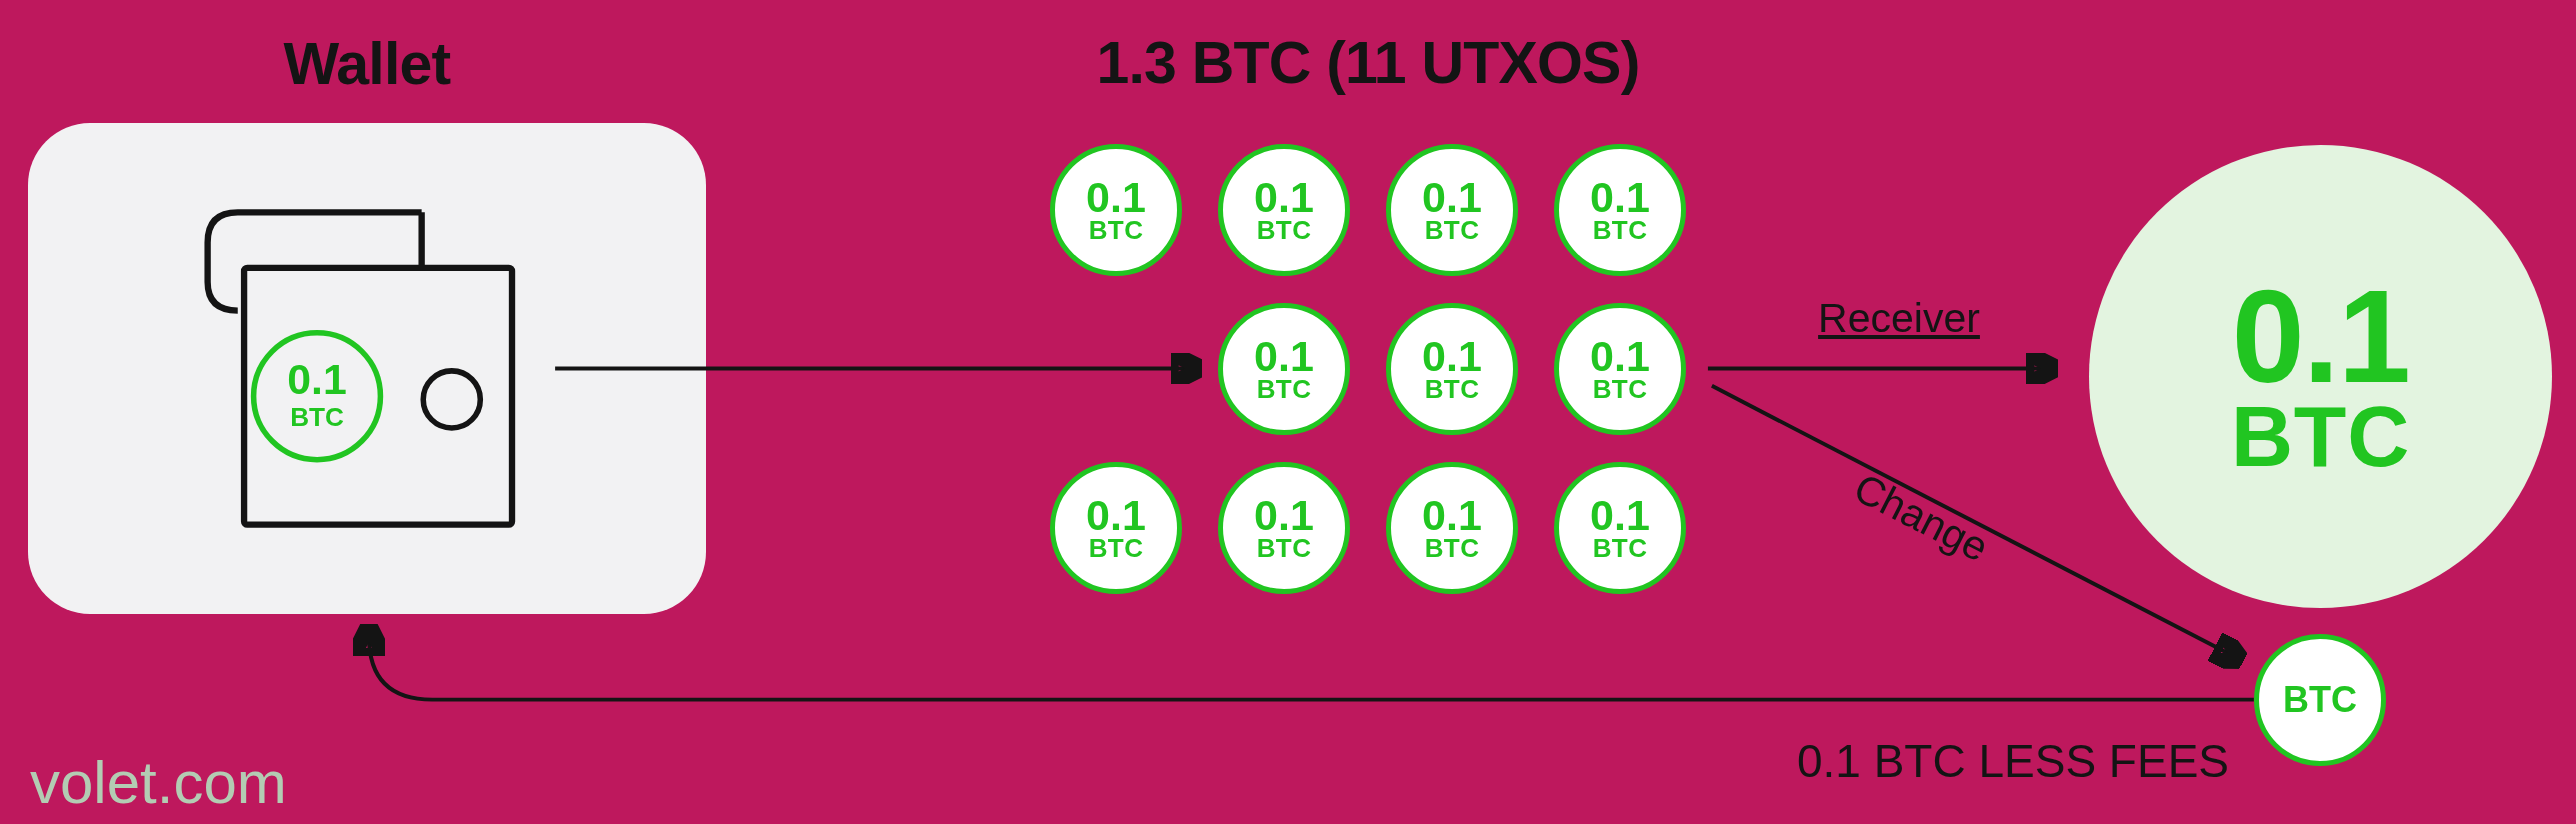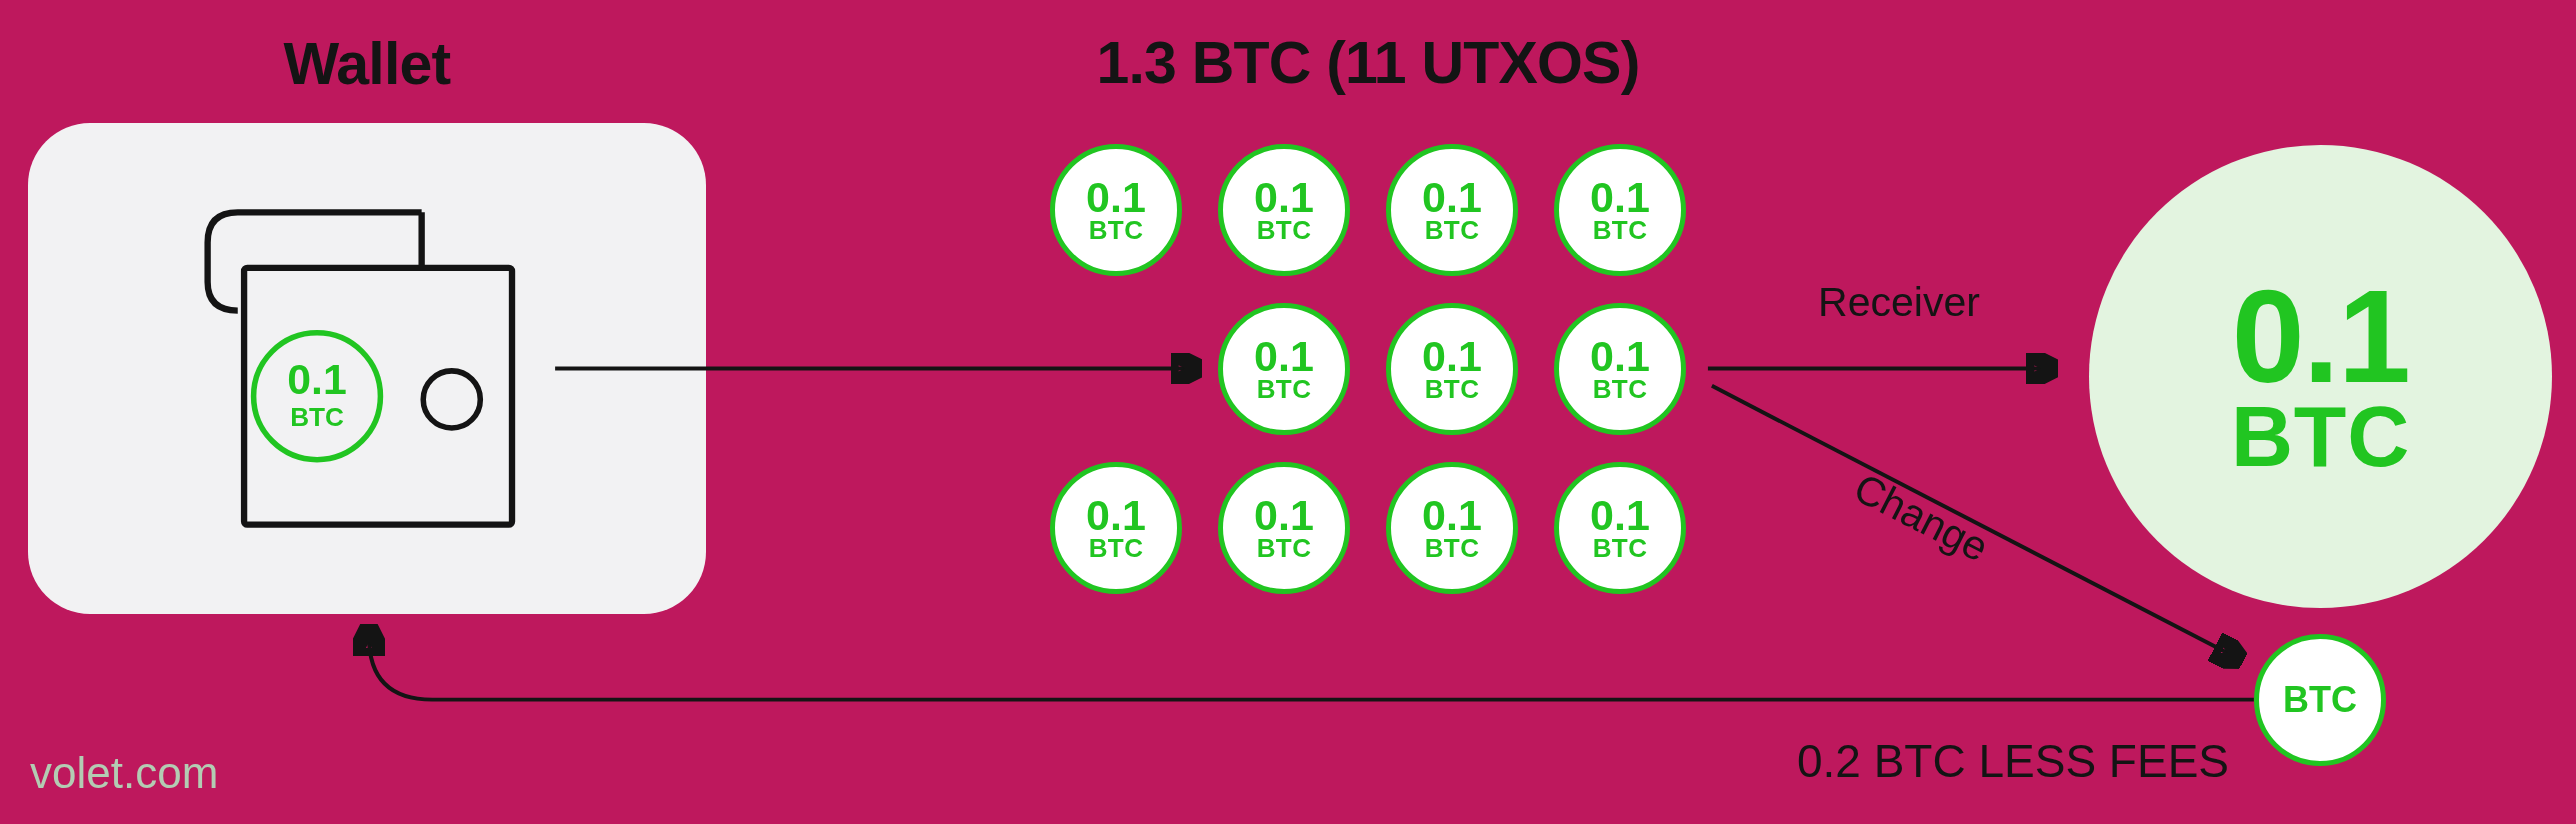--- a/index.html
+++ b/index.html
@@ -79,24 +79,25 @@
     align-items: center; justify-content: center;
     color: #21C521; font-weight: 600; line-height: 0.98;
   }
   .utxo .amount { font-size: 43px; }
   .utxo .unit { font-size: 26px; letter-spacing: 0.4px; }
   .utxo-grid > div:nth-of-type(5) { grid-column-start: 2; }
 
   
   .receiver-label {
     position: absolute;
-    left: 1899px; top: 326px;
+    left: 1899px; top: 342px;
     transform: translate(-50%, -100%);
     font-size: 41px;
     z-index: 3;
+    text-decoration: underline;
   }
   .change-label {
     position: absolute;
     left: 1921px; top: 518px;
     transform: translate(-50%, -50%) rotate(27deg);
     font-size: 41px;
     z-index: 3;
   }
   .fees-note {
     position: absolute;
@@ -131,21 +132,21 @@
     background: #ffffff;
     display: flex; align-items: center; justify-content: center;
     color: #21C521; font-size: 36px; font-weight: 600;
     z-index: 3;
   }
 
   
   .watermark {
     position: absolute;
     left: 30px; top: 748px;
-    font-size: 44px;
+    font-size: 60px;
     color: #B3CCB3;
     z-index: 3;
   }
 </style>
 </head>
 <body>
 
 <div class="canvas">
 
   <svg class="arrows-svg" viewBox="0 0 3250 1040">
@@ -228,21 +229,21 @@
       </div>
 
       <div class="utxo">
         <span class="amount">0.1</span>
         <span class="unit">BTC</span>
       </div>
     </div>
 
   <div class="receiver-label">Receiver</div>
   <div class="change-label">Change</div>
-  <div class="fees-note">0.2 BTC LESS FEES</div>
+  <div class="fees-note">0.1 BTC LESS FEES</div>
 
   <div class="receiver-circle">
     <span class="amount">0.1</span>
     <span class="unit">BTC</span>
   </div>
 
   <div class="change-circle">
     <span>BTC</span>
   </div>
 

